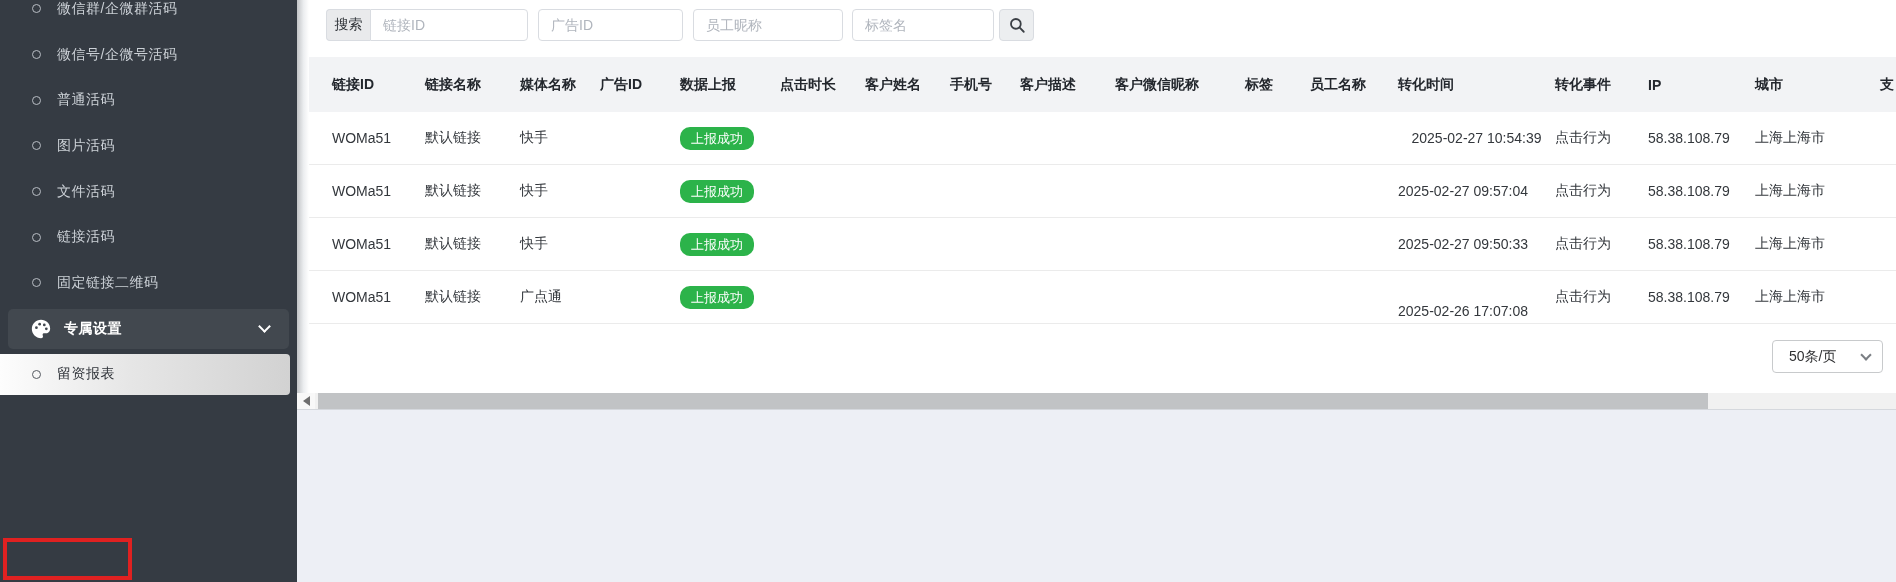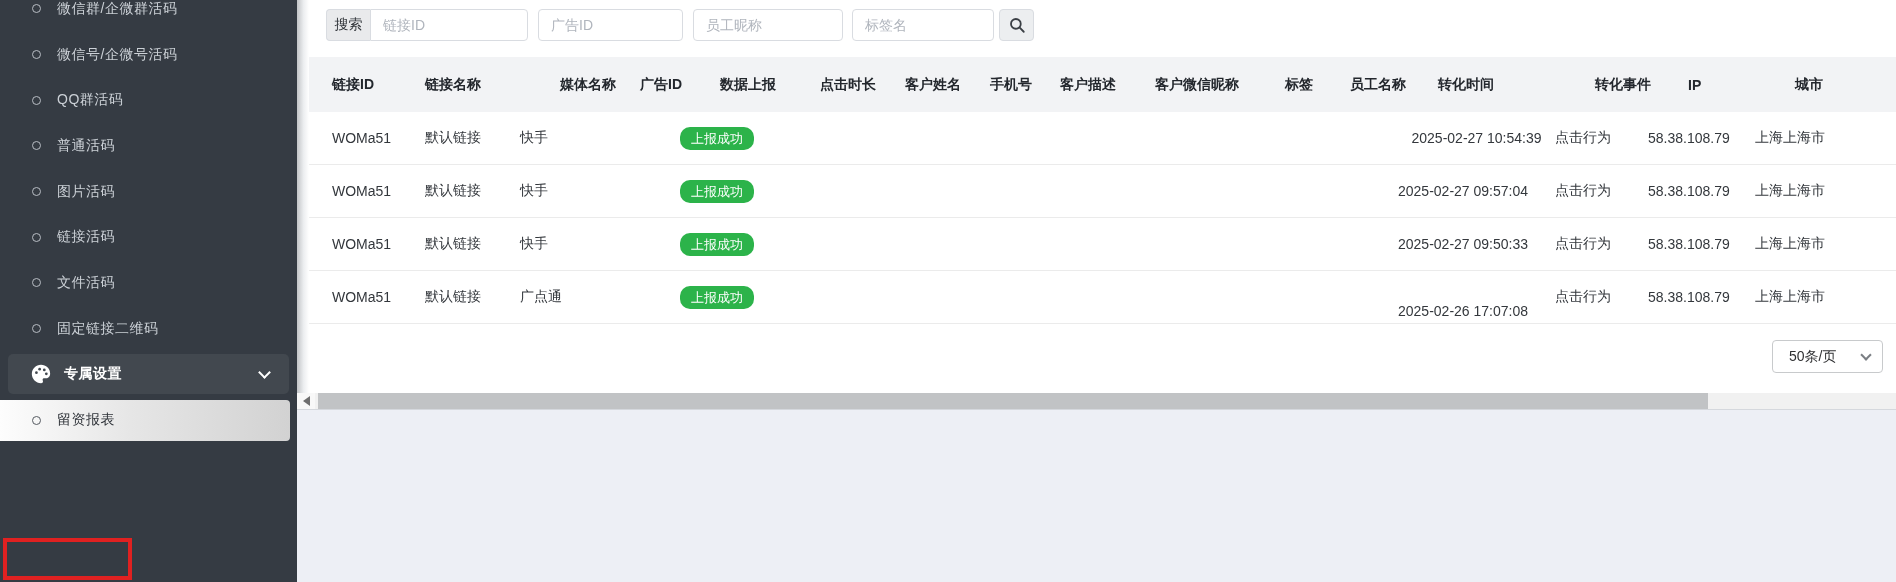--- a/index.html
+++ b/index.html
@@ -71,45 +71,39 @@
       </div>
       <div class="s-item normal">
         <div class="s-inner">
           <span class="dot"></span>
           <span class="s-label">微信号/企微号活码</span>
         </div>
       </div>
       <div class="s-item normal">
         <div class="s-inner">
           <span class="dot"></span>
-          <span class="s-label">QQ群活码</span>
-        </div>
-      </div>
-      <div class="s-item normal">
-        <div class="s-inner">
-          <span class="dot"></span>
           <span class="s-label">普通活码</span>
         </div>
       </div>
       <div class="s-item normal">
         <div class="s-inner">
           <span class="dot"></span>
           <span class="s-label">图片活码</span>
         </div>
       </div>
       <div class="s-item normal">
         <div class="s-inner">
           <span class="dot"></span>
+          <span class="s-label">文件活码</span>
+        </div>
+      </div>
+      <div class="s-item normal">
+        <div class="s-inner">
+          <span class="dot"></span>
           <span class="s-label">链接活码</span>
-        </div>
-      </div>
-      <div class="s-item normal">
-        <div class="s-inner">
-          <span class="dot"></span>
-          <span class="s-label">文件活码</span>
         </div>
       </div>
       <div class="s-item normal">
         <div class="s-inner">
           <span class="dot"></span>
           <span class="s-label">固定链接二维码</span>
         </div>
       </div>
       <div class="s-item expanded">
         <div class="s-inner">
@@ -153,21 +147,21 @@
           <circle cx="10.5" cy="10.5" r="6.5"></circle>
             <line x1="15.6" y1="15.6" x2="21" y2="21"></line>
         </svg>
       </span>
     </button>
   </div>
 
   <div class="thead">
       <div class="th" style="width: 93px;">链接ID</div>
       <div class="th" style="width: 95px;">链接名称</div>
-      <div class="th" style="width: 80px; margin-left: 40px;">媒体名称</div>
+      <div class="th" style="width: 80px;">媒体名称</div>
       <div class="th" style="width: 80px;">广告ID</div>
       <div class="th" style="width: 100px;">数据上报</div>
       <div class="th" style="width: 85px;">点击时长</div>
       <div class="th" style="width: 85px;">客户姓名</div>
       <div class="th" style="width: 70px;">手机号</div>
       <div class="th" style="width: 95px;">客户描述</div>
       <div class="th" style="width: 130px;">客户微信昵称</div>
       <div class="th" style="width: 65px;">标签</div>
       <div class="th" style="width: 88px;">员工名称</div>
       <div class="th" style="width: 157px;">转化时间</div>

